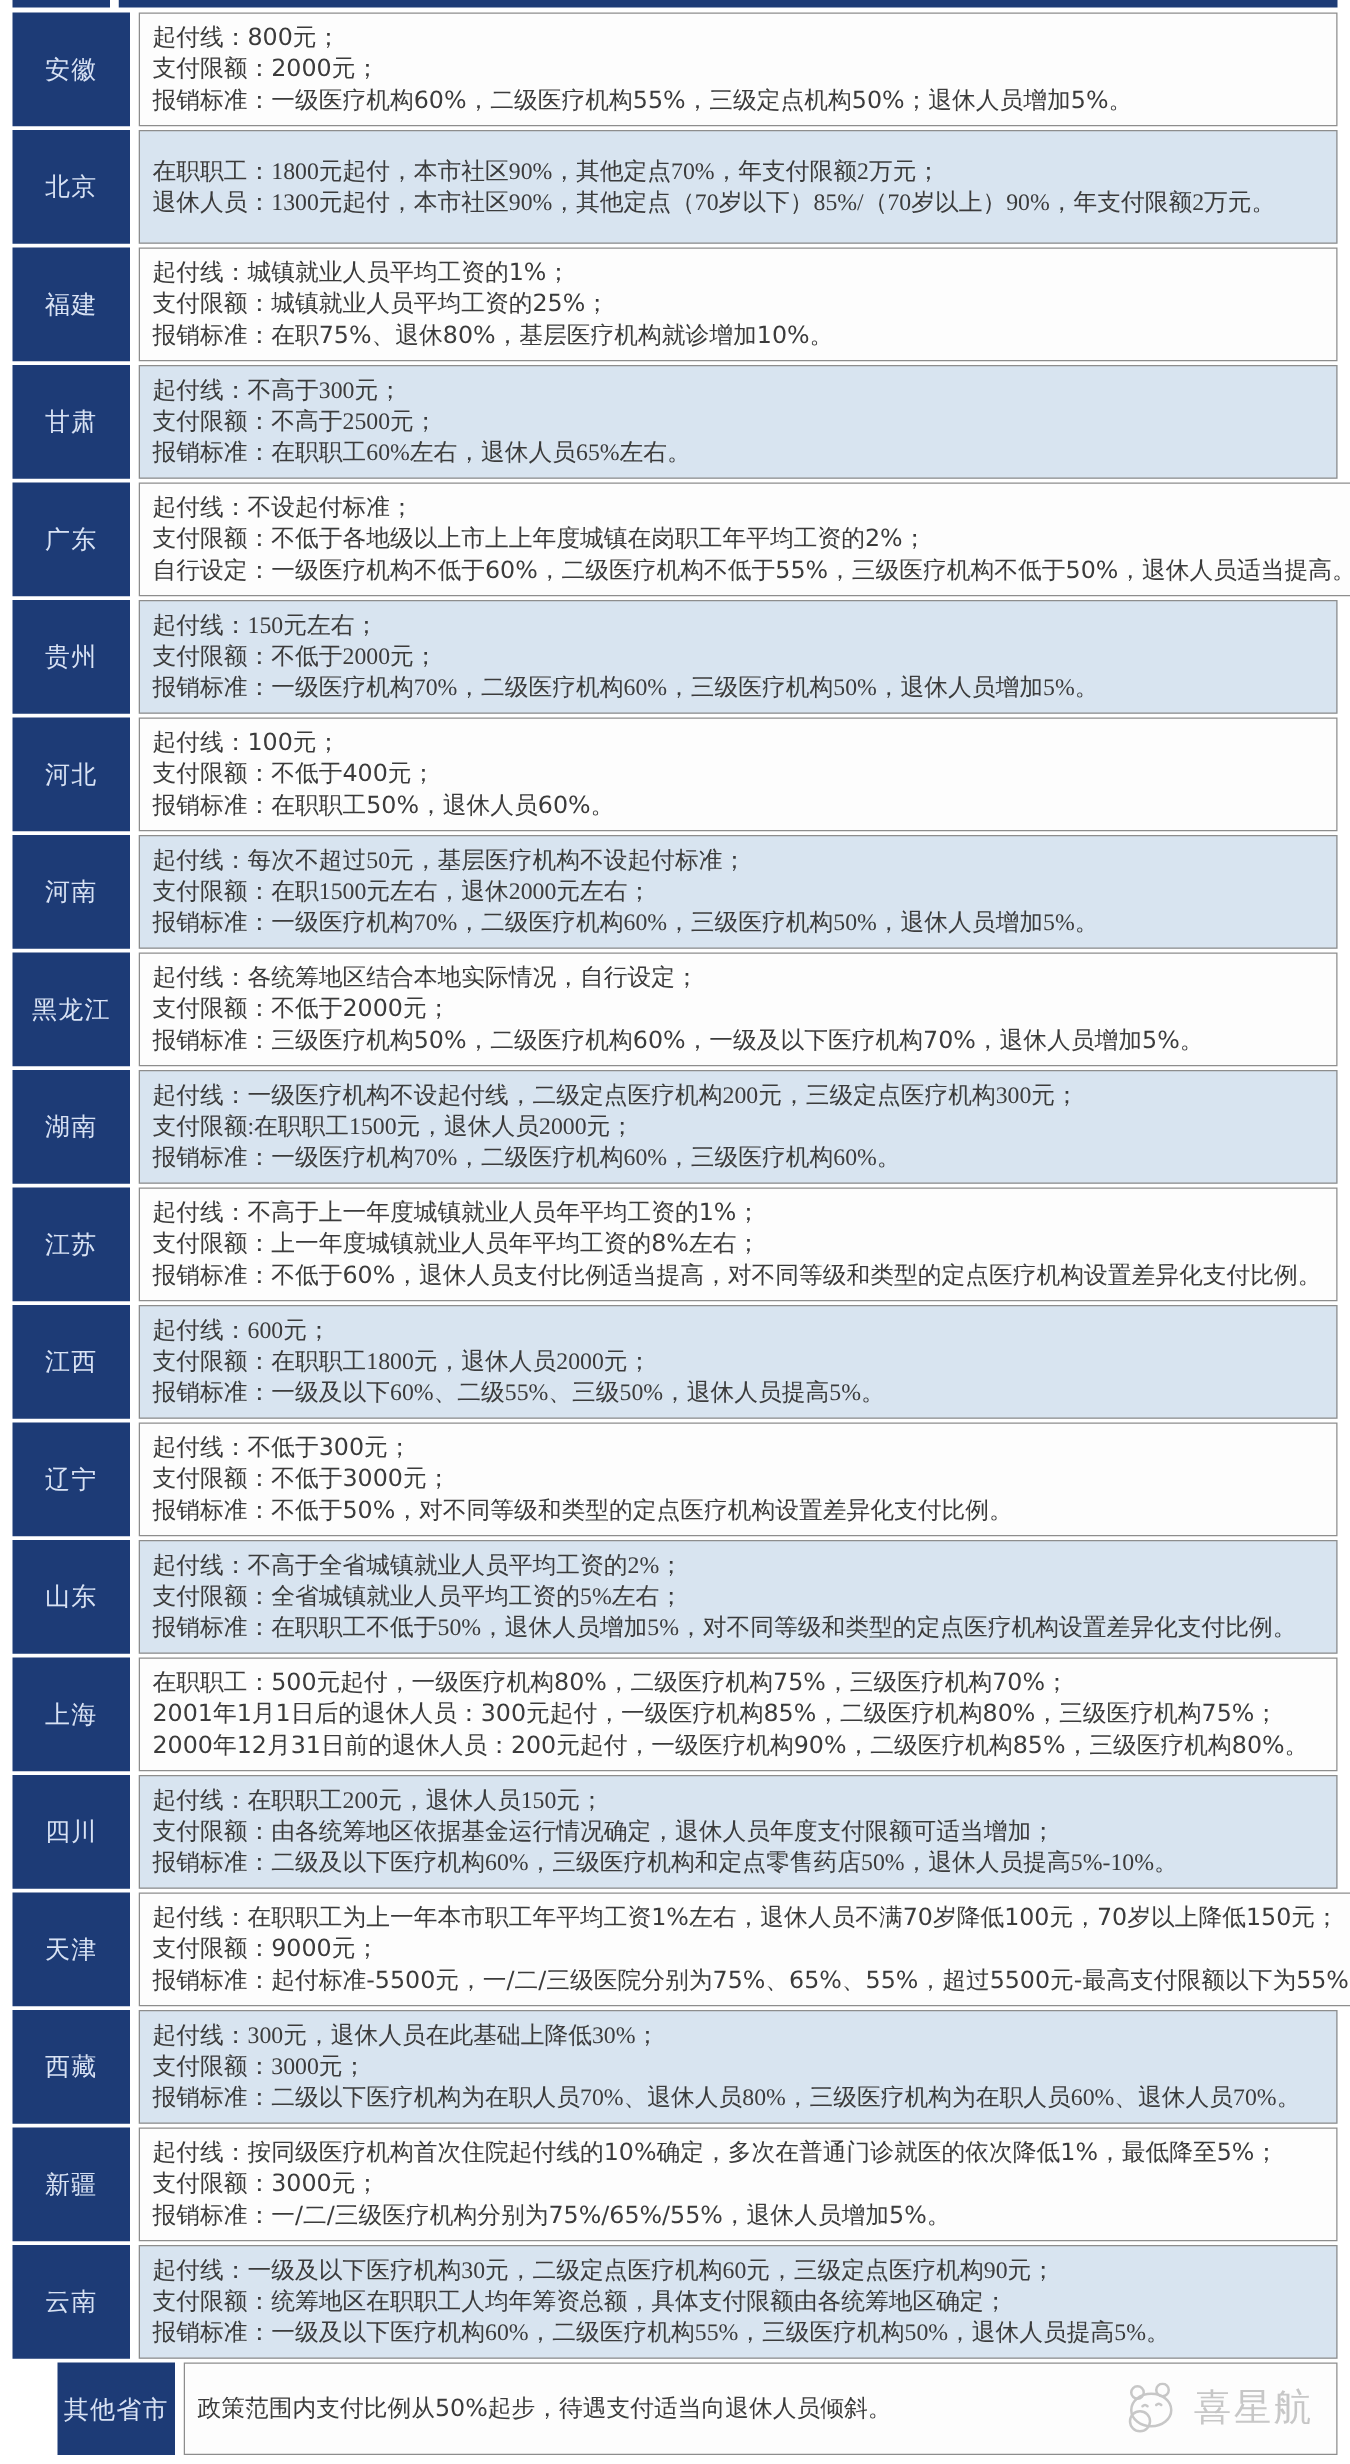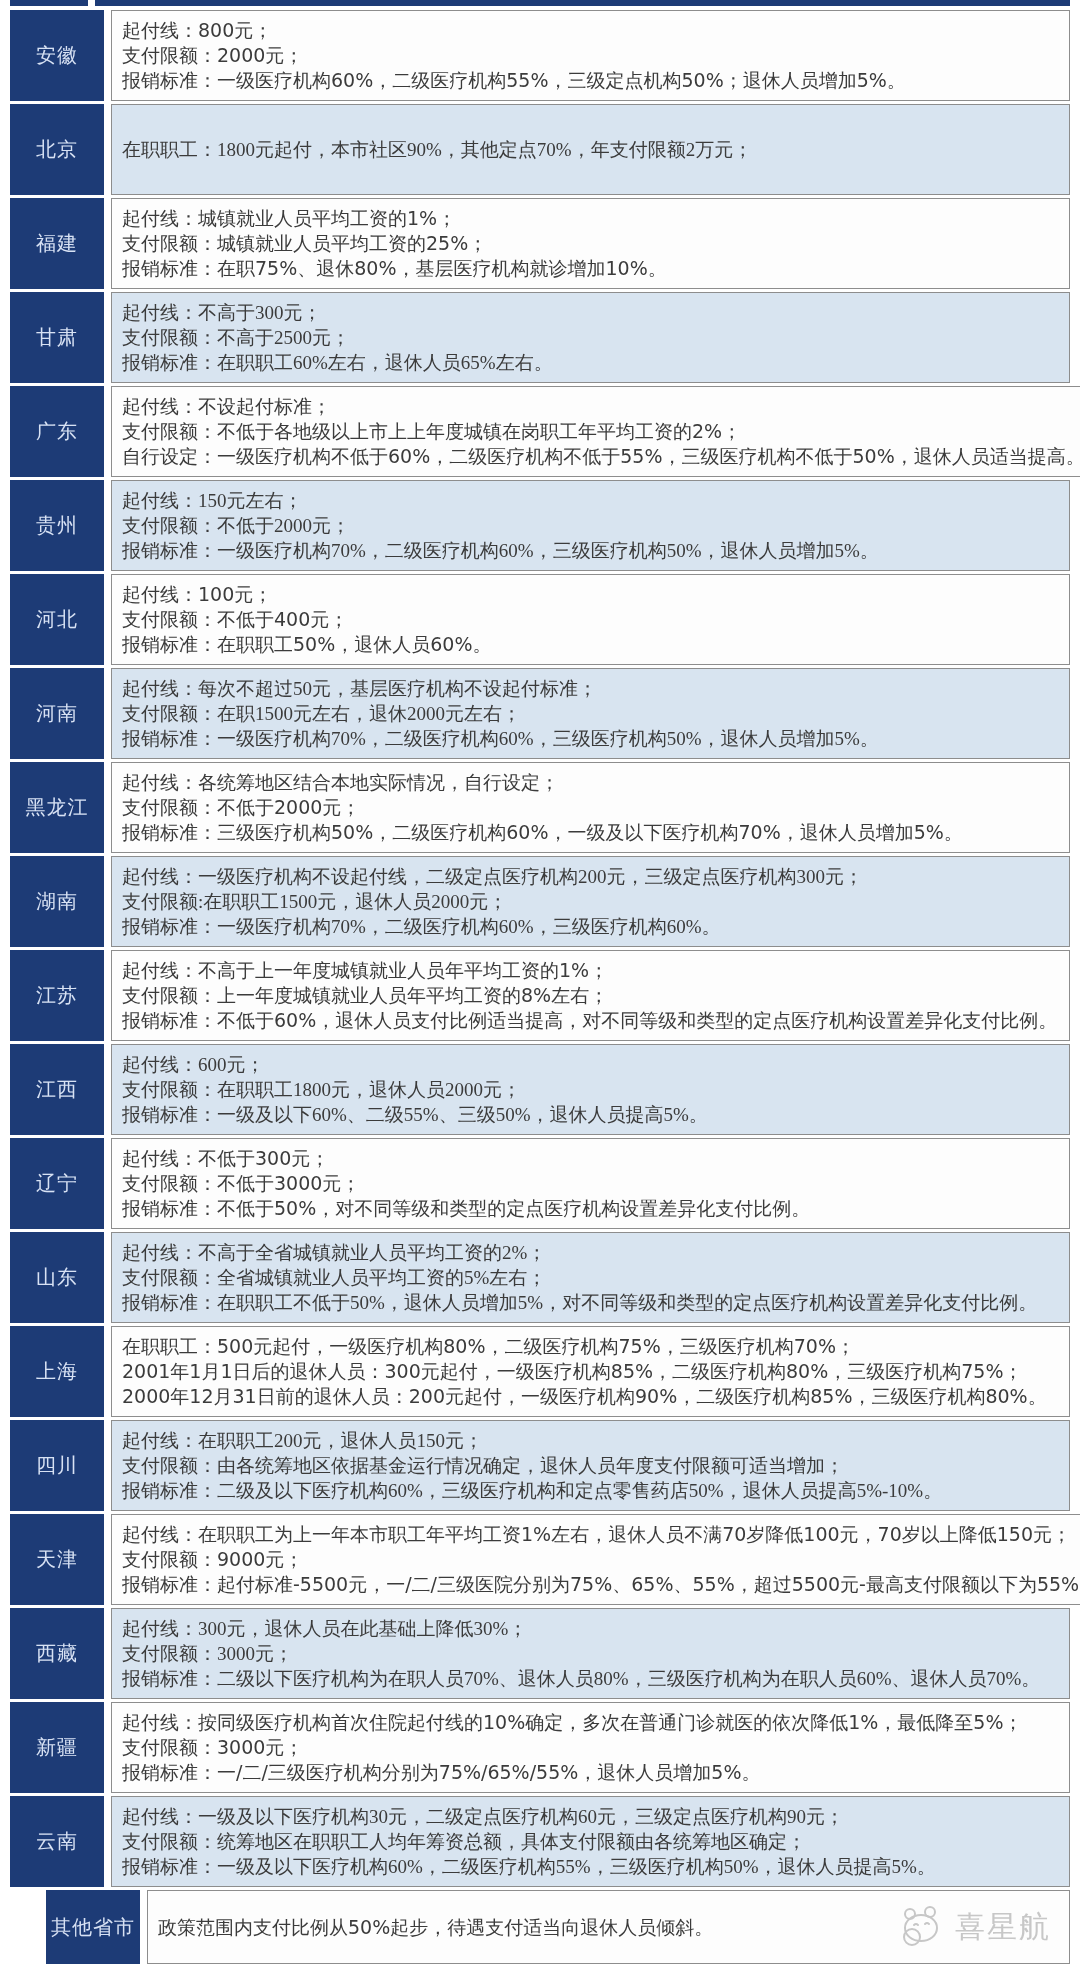--- a/index.html
+++ b/index.html
@@ -40,21 +40,21 @@
   .row.alt .content-cell { background: #d8e4f0; font-family: Liberation Serif, serif; }
 
   .line {
     font-size: 19px; line-height: 25px; color: #3b3b3b;
     white-space: nowrap;
   }
 
   .watermark {
     position: absolute; right: 18px; top: 50%;
     transform: translateY(-50%);
-    display: flex; align-items: center; gap: 8px;
+    display: flex; align-items: flex-start; gap: 8px;
     color: #c7c7c7; pointer-events: none;
   }
   .watermark-text { font-size: 30px; letter-spacing: 2px; color: #c7c7c7; }
   .watermark svg { display: block; }
 </style>
 </head>
 <body>
 
 <div class="table">
   <div class="sliver">
@@ -71,20 +71,21 @@
           <div class="line">支付限额：2000元；</div>
           <div class="line">报销标准：一级医疗机构60%，二级医疗机构55%，三级定点机构50%；退休人员增加5%。</div>
         </div>
   </div>
 
   <div class="row alt">
     <div class="label-cell">北京</div>
     <div class="gap-col"></div>
     <div class="content-cell">
           <div class="line">在职职工：1800元起付，本市社区90%，其他定点70%，年支付限额2万元；</div>
+          <div class="line">退休人员：1300元起付，本市社区90%，其他定点（70岁以下）85%/（70岁以上）90%，年支付限额2万元。</div>
         </div>
   </div>
 
   <div class="row">
     <div class="label-cell">福建</div>
     <div class="gap-col"></div>
     <div class="content-cell">
           <div class="line">起付线：城镇就业人员平均工资的1%；</div>
           <div class="line">支付限额：城镇就业人员平均工资的25%；</div>
           <div class="line">报销标准：在职75%、退休80%，基层医疗机构就诊增加10%。</div>

